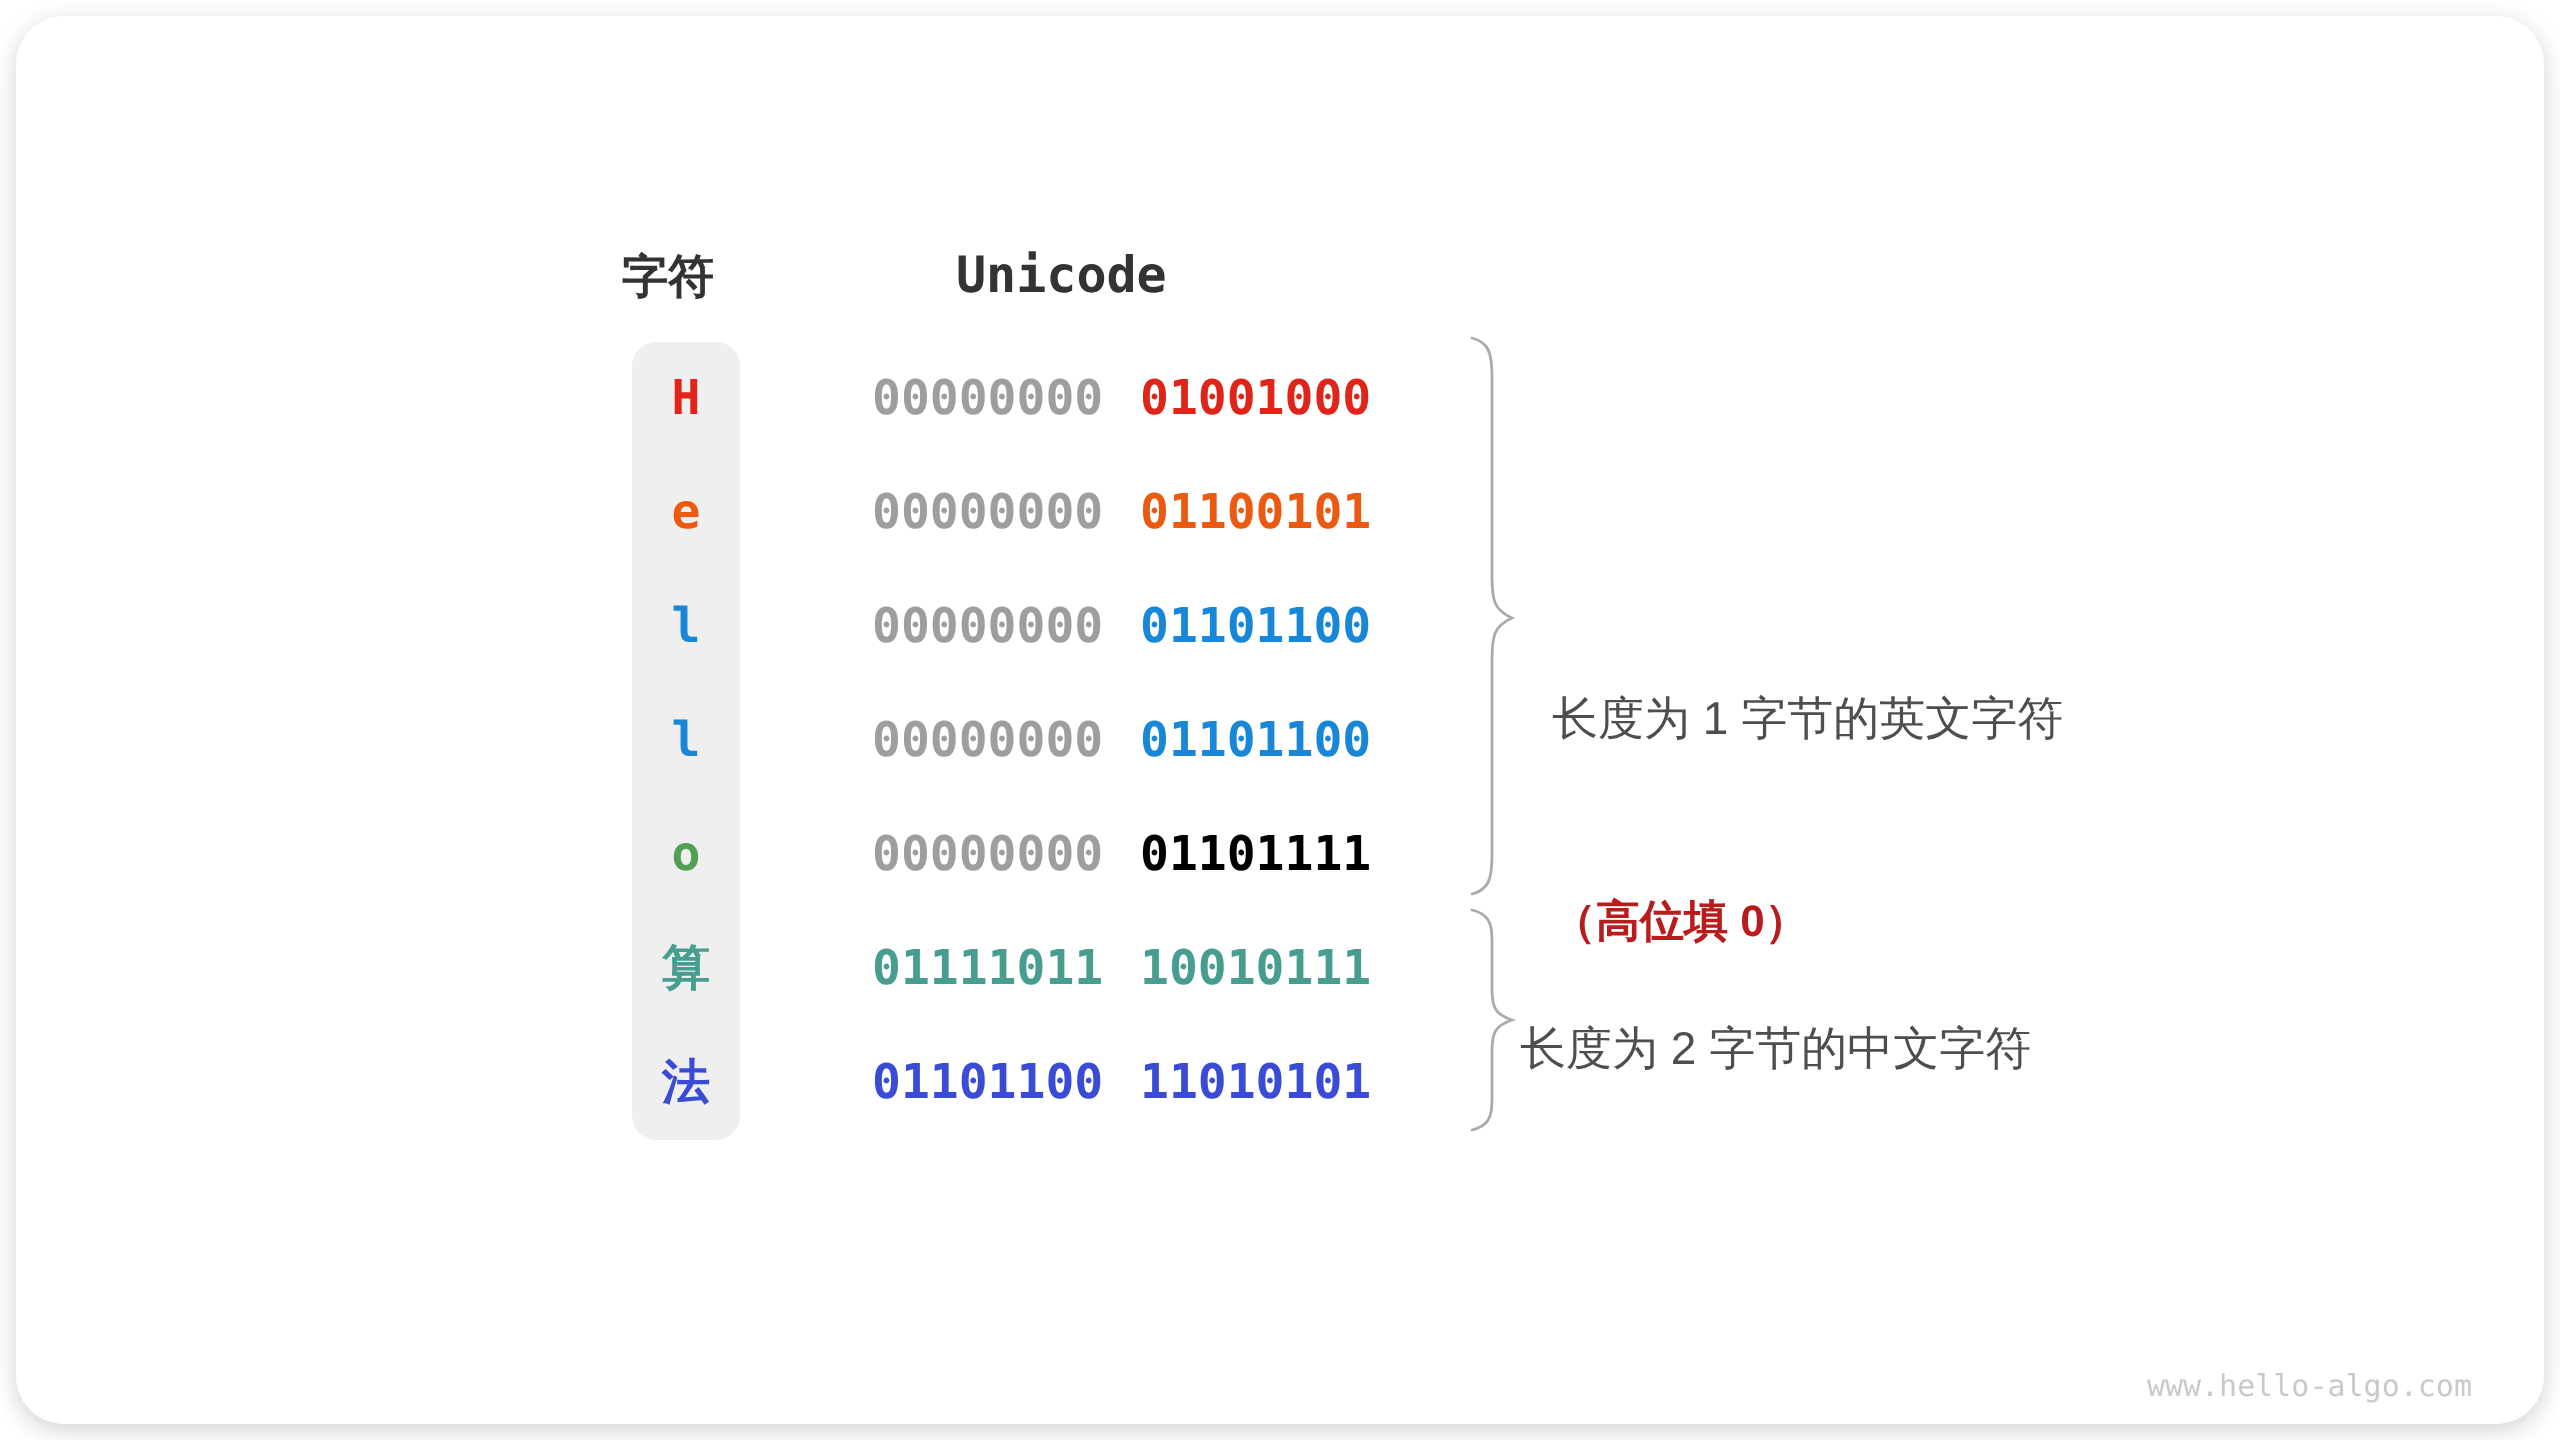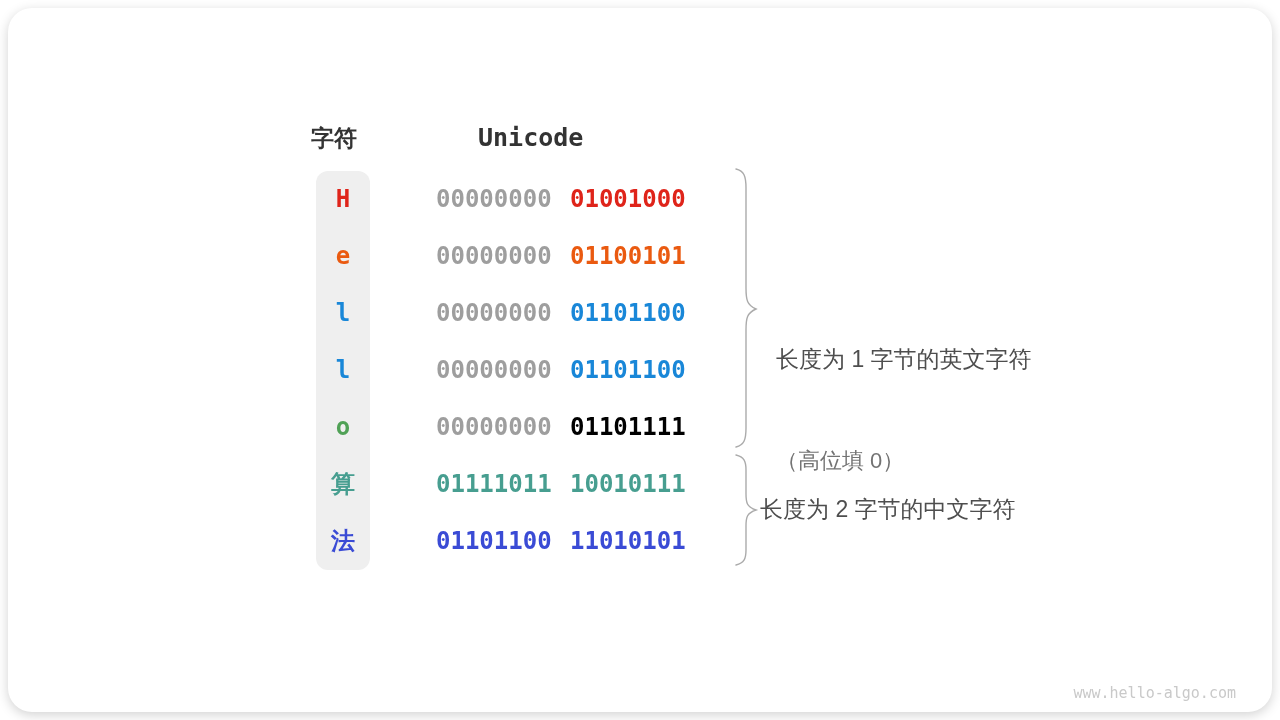--- a/index.html
+++ b/index.html
@@ -38,22 +38,22 @@
   }
   .b1{left:428px;}
   .b2{left:562px;}
   .brace{position:absolute;}
   .brace path{fill:none;stroke:#ababab;stroke-width:1.4;stroke-linecap:round;}
   .annot{
     position:absolute;color:#4e4e4e;font-size:23px;text-align:left;
     line-height:34px;white-space:pre;
   }
   #annot-1{left:768px;top:266px;width:350px;}
-  #annot-1-l2{color:#737373;font-weight:normal;font-size:22px;}
-  #annot-2{left:752px;top:484px;width:350px;}
+  #annot-1-l2{color:#b91c1c;font-weight:bold;font-size:22px;}
+  #annot-2{left:752px;top:499px;width:350px;}
   #watermark{
     position:absolute;right:36px;top:676px;height:18px;line-height:18px;
     font-family:"DejaVu Sans Mono","Liberation Mono",monospace;
     font-size:15px;color:#c9c9c9;
   }
 </style>
 </head>
 <body>
 
 <div id="stage">

